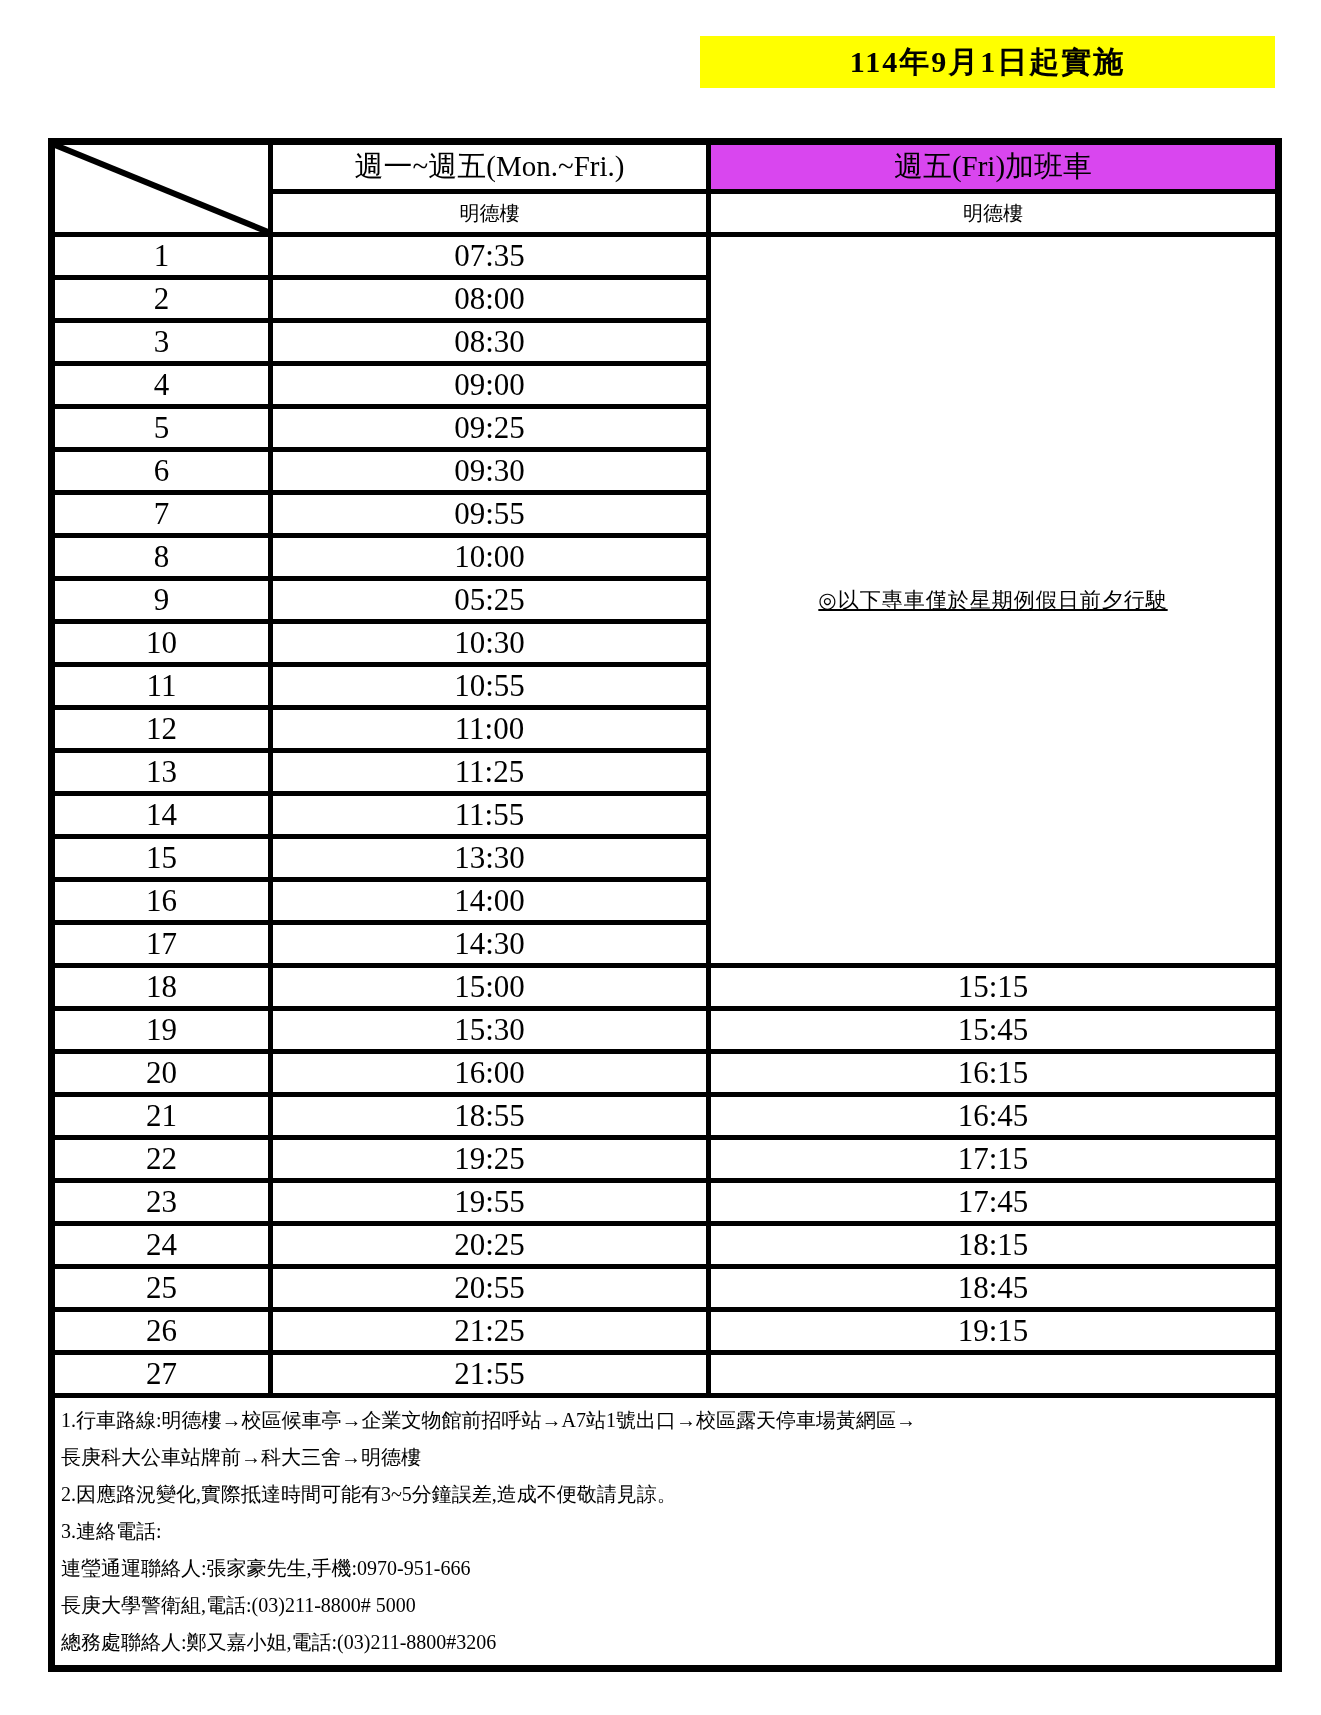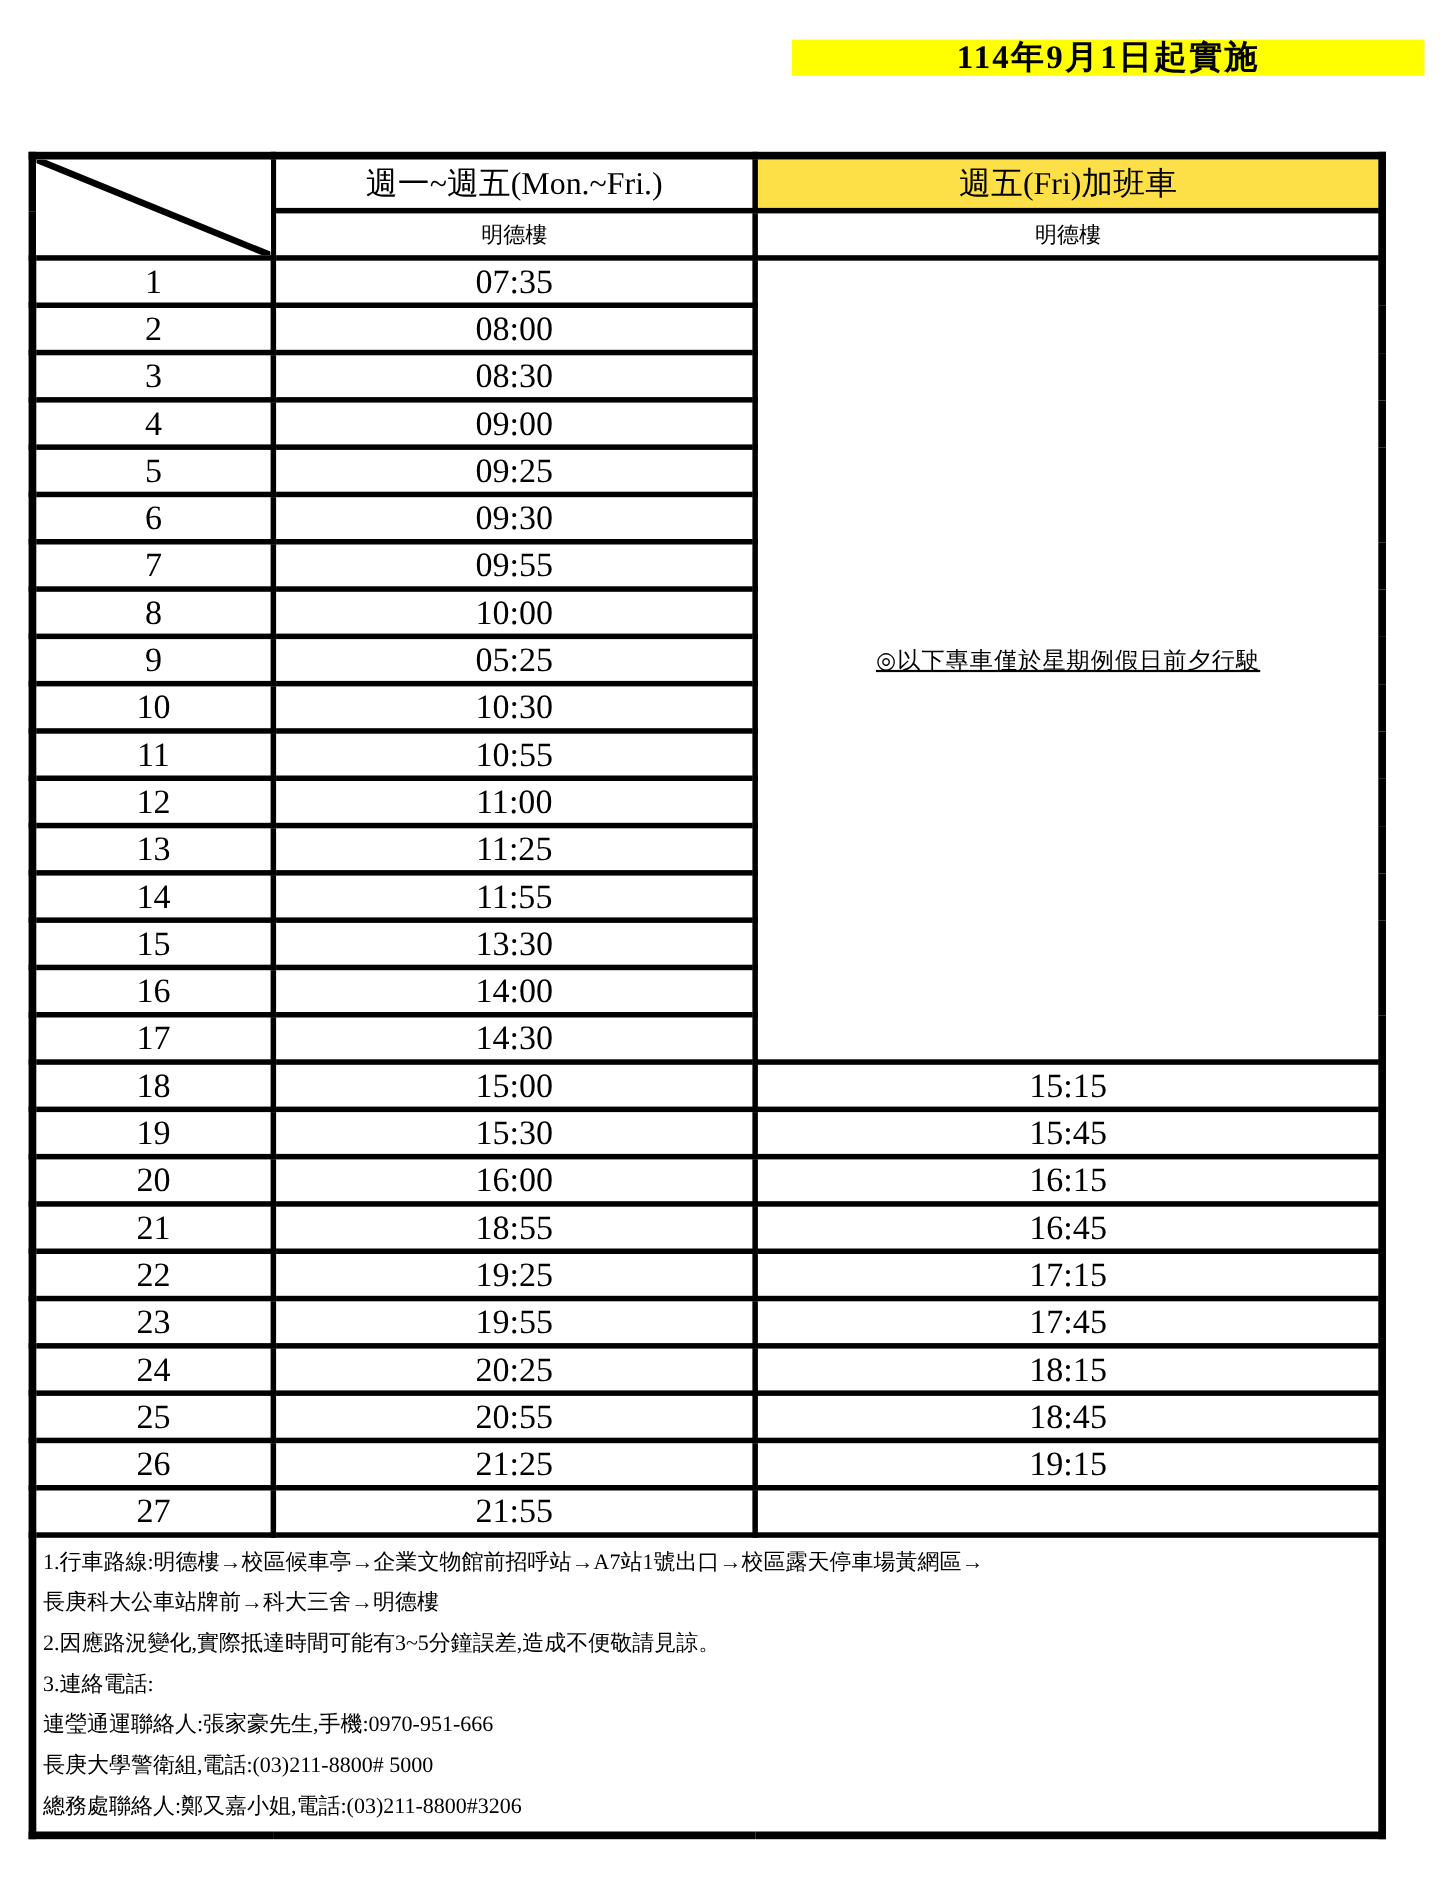--- a/index.html
+++ b/index.html
@@ -11,24 +11,24 @@
     position: relative;
     width: 1321px;
     height: 1715px;
     background: #ffffff;
     font-family: "Liberation Serif", "DejaVu Serif", serif;
     color: #000000;
     overflow: hidden;
   }
   .banner {
     position: absolute;
-    left: 720px;
+    left: 700px;
     top: 36px;
     width: 575px;
-    height: 33px;
+    height: 52px;
     background: #ffff00;
     display: flex;
     align-items: center;
     justify-content: center;
     font-size: 30px;
     font-weight: bold;
     letter-spacing: 2px;
   }
   .title {
     position: absolute;
@@ -38,41 +38,41 @@
     text-align: center;
     font-size: 42px;
     font-weight: 600;
     white-space: nowrap;
   }
   .title .suffix {
     color: #2e75b6;
   }
   table.timetable {
     position: absolute;
-    left: 26px;
+    left: 48px;
     top: 138px;
     width: 1227px;
     border-collapse: collapse;
     table-layout: fixed;
     border: 7px solid #000000;
   }
   table.timetable td, table.timetable th {
     border: 5px solid #000000;
     text-align: center;
     vertical-align: middle;
     padding: 0;
     font-weight: normal;
     overflow: hidden;
   }
   .col-no    { width: 219px; }
   .col-wkday { width: 438px; }
   .col-fri   { width: 570px; }
   tr.hdr1 th { height: 44px; font-size: 29px; }
   tr.hdr2 th { height: 38px; font-size: 20px; }
-  th.pink { background: #fde047; }
+  th.pink { background: #d946ef; }
   td.diag {
     position: relative;
     padding: 0;
     background: #ffffff;
   }
   td.diag svg {
     position: absolute;
     left: 0; top: 0;
     width: 100%; height: 100%;
     display: block;

